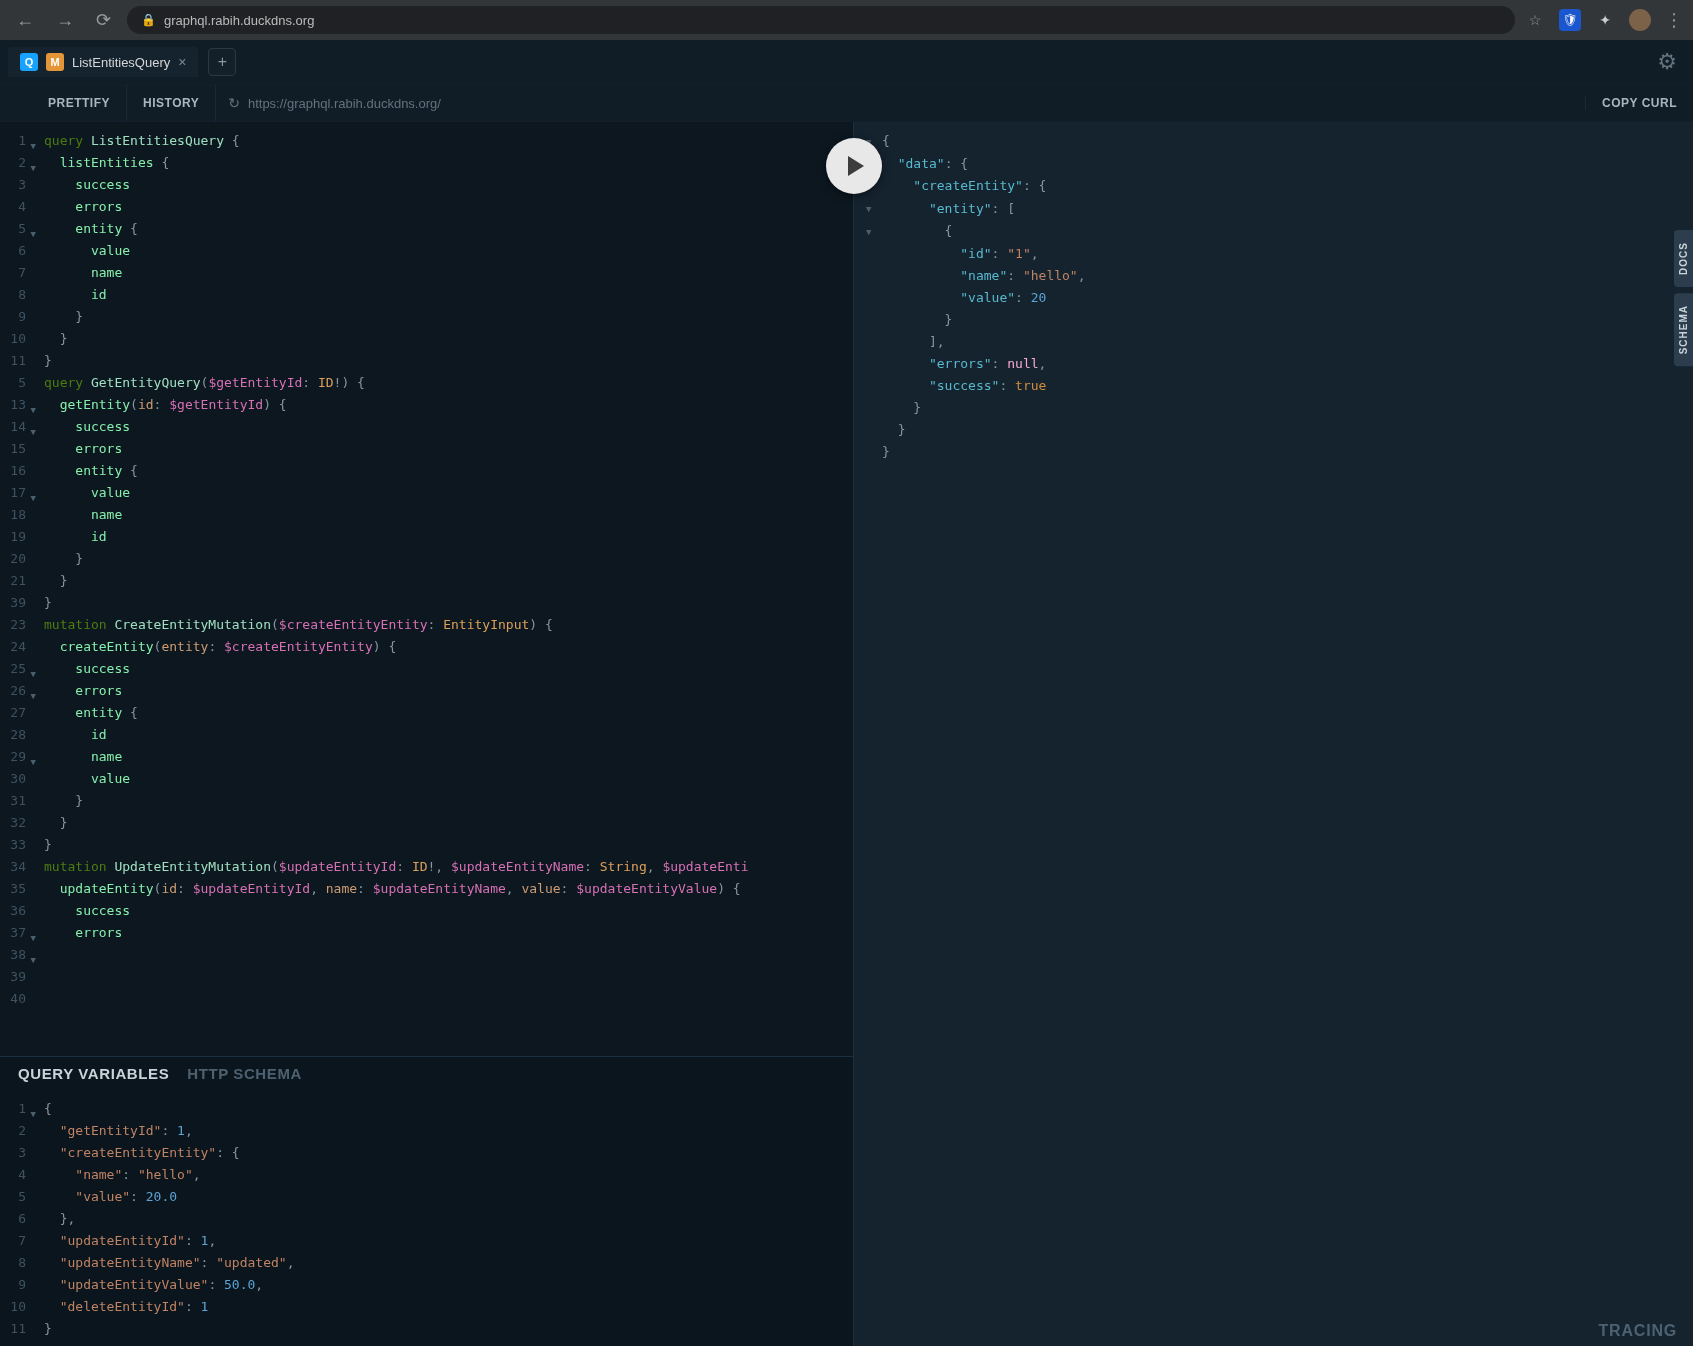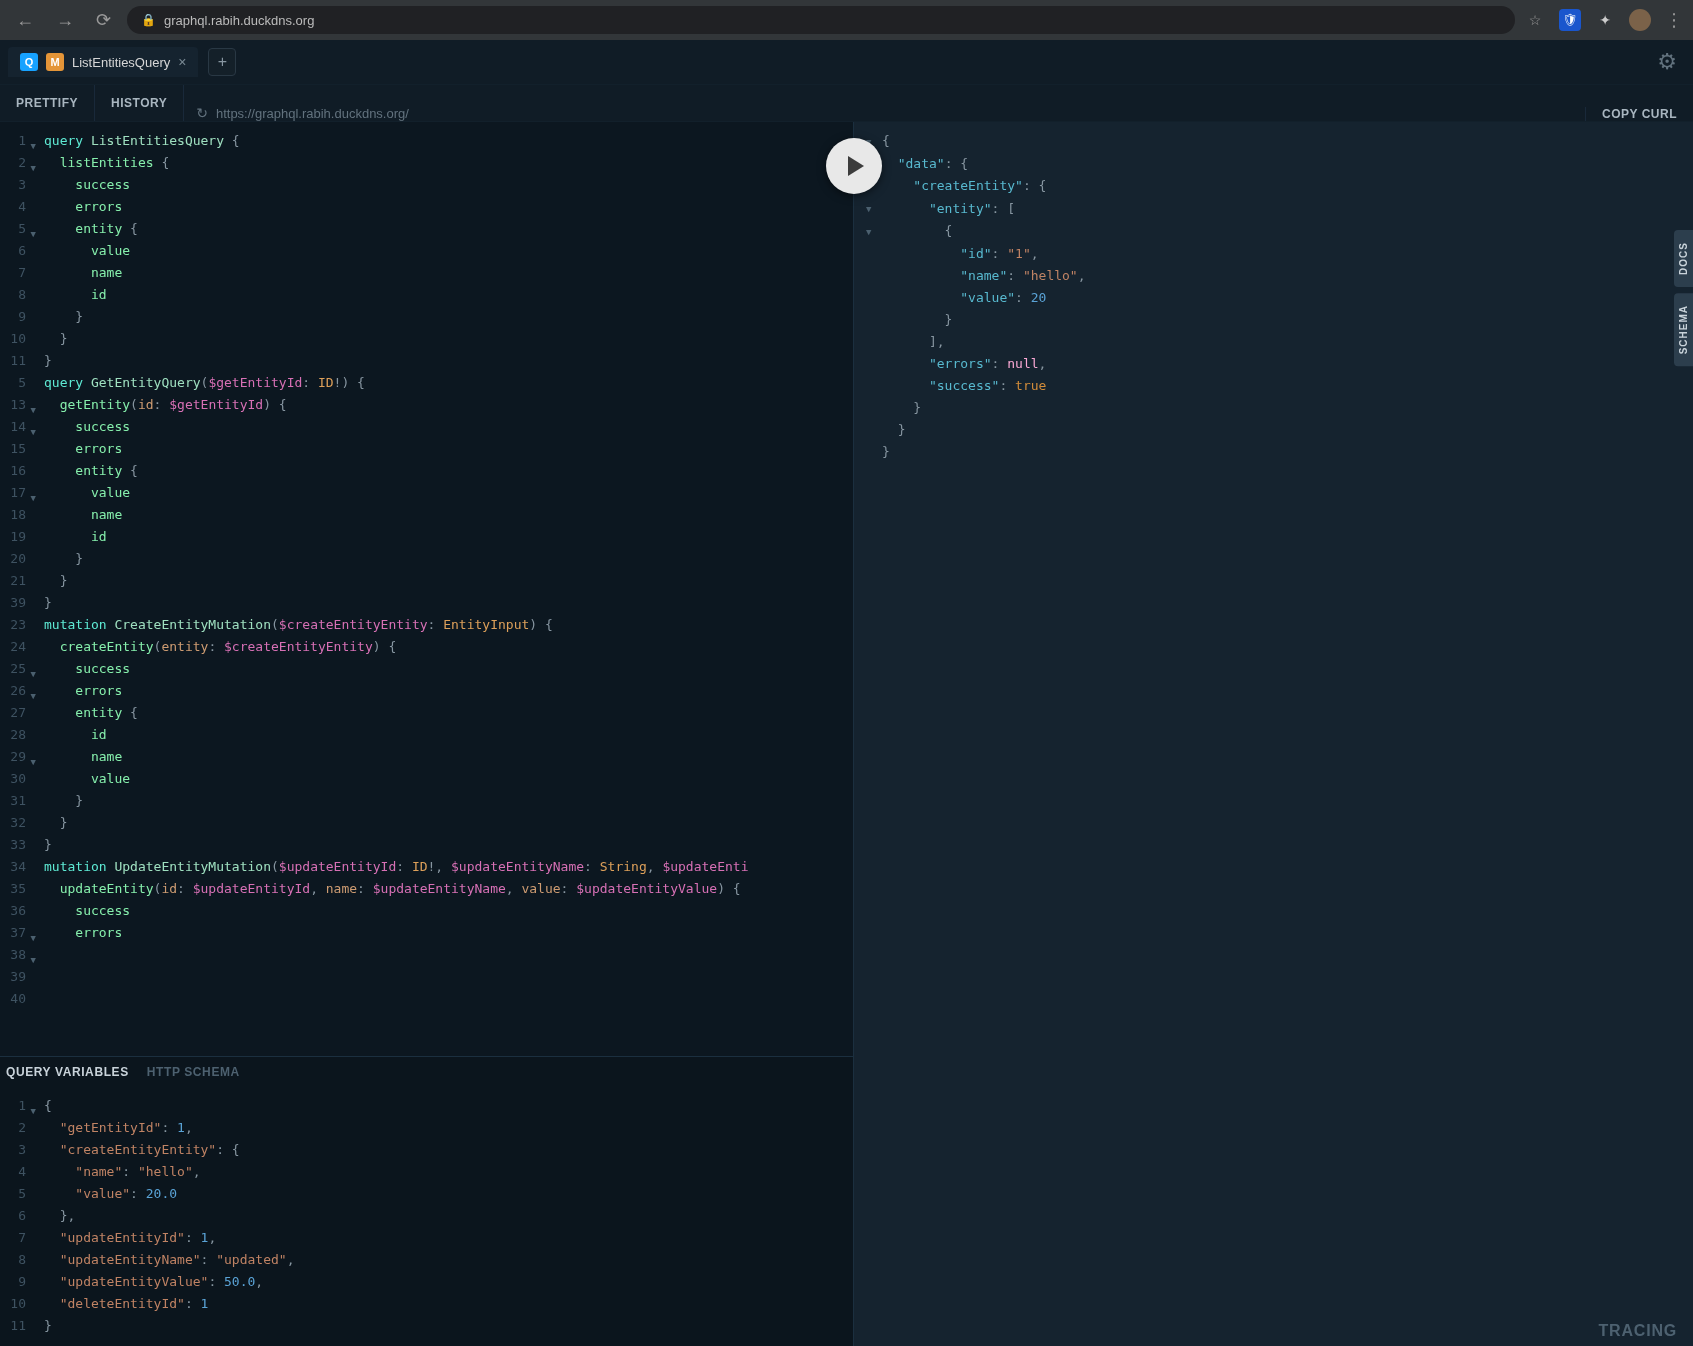--- a/index.html
+++ b/index.html
@@ -20,54 +20,54 @@
 
 .tabs-bar { display: flex; align-items: center; height: 44px; padding: 0 8px; background: #101c26; }
 .tab { display: flex; align-items: center; gap: 8px; background: #15232f; padding: 6px 12px; border-radius: 4px 4px 0 0; font-size: 13px; color: #d6d6d6; }
 .tab-badge { width: 18px; height: 18px; border-radius: 3px; display: flex; align-items: center; justify-content: center; color: #fff; font-size: 11px; font-weight: 700; }
 .badge-q { background: #17a2ff; }
 .badge-m { background: #e49538; }
 .tab-close { color: #7a8a95; font-size: 14px; }
 .new-tab { width: 28px; height: 28px; border: 1px solid #293844; border-radius: 4px; display: flex; align-items: center; justify-content: center; color: #8796a1; margin-left: 10px; font-size: 16px; background:#142029;}
 .settings-gear { margin-left: auto; color: #62727e; font-size: 22px; margin-right: 8px; }
 
-.toolbar-row { display: flex; align-items: flex-end; height: 38px; border-top: 1px solid #12202b; border-bottom: 1px solid #12202b; background: #101c26; }
+.toolbar-row { display: flex; align-items: center; height: 38px; border-top: 1px solid #12202b; border-bottom: 1px solid #12202b; background: #101c26; padding-left: 32px; }
 .btn { padding: 0 16px; font-size: 12px; font-weight: 600; color: #a9b6c0; height: 100%; display: flex; align-items: center; letter-spacing: 0.5px; border-right: 1px solid #19293a; }
 .url-input { flex: 1; display: flex; align-items: center; gap: 8px; padding: 0 12px; color: #62727e; font-size: 13px; }
 .refresh-icon { color: #62727e; font-size: 14px; }
 .copy-curl { padding: 0 16px; font-size: 12px; font-weight: 600; color: #a9b6c0; letter-spacing: 0.5px; border-left: 1px solid #19293a; }
 
 .main-area { flex: 1; display: flex; position: relative; overflow: hidden; }
 .editor-col { width: 854px; display: flex; flex-direction: column; border-right: 1px solid #1b2f3f; background: #0c1720; }
 .query-editor { flex: 1; display: flex; font-family: 'Menlo','Monaco',monospace; font-size: 13px; line-height: 22px; overflow: hidden; }
 .gutter { width: 32px; text-align: right; padding: 8px 6px 0 0; color: #3e5261; user-select: none; }
 .gutter div { height: 22px; position: relative; }
 .fold { position: absolute; right: -10px; top: 5px; color: #4b606f; font-size: 9px; }
 .code-area { flex: 1; padding: 8px 0 0 12px; overflow: hidden; white-space: pre; }
 
 .variables-section { height: 290px; border-top: 1px solid #1b2f3f; background: #0b151d; display: flex; flex-direction: column; }
-.vars-tabs { display: flex; gap: 18px; padding: 8px 6px; font-size: 12px; font-weight: 700; letter-spacing: 0.6px; }
+.vars-tabs { display: flex; gap: 18px; padding: 8px 18px; font-size: 15px; font-weight: 700; letter-spacing: 0.6px; }
 .vars-tab-active { color: #c9d3da; }
 .vars-tab { color: #4d6170; }
 .vars-editor { flex: 1; display: flex; font-family: 'Menlo','Monaco',monospace; font-size: 13px; line-height: 22px; }
 
 .response-col { flex: 1; background: #15232f; position: relative; display: flex; }
 .response-body { flex: 1; padding: 8px 0 0 12px; font-family: 'Menlo','Monaco',monospace; font-size: 13px; line-height: 22px; white-space: pre; }
 .rfold { display:inline-block; width:16px; color: #4b606f; font-size: 9px; vertical-align: middle; }
 
 .play-btn { position: absolute; left: -28px; top: 16px; width: 56px; height: 56px; border-radius: 50%; background: #e8e8e8; display: flex; align-items: center; justify-content: center; box-shadow: 0 2px 8px rgba(0,0,0,0.5); z-index: 5; }
 .play-triangle { width: 0; height: 0; border-left: 16px solid #3c3c3c; border-top: 10px solid transparent; border-bottom: 10px solid transparent; margin-left: 4px; }
 
 .side-tabs { position: absolute; right: 0; top: 108px; display: flex; flex-direction: column; gap: 6px; }
 .side-tab { background: #2c3e4d; color: #c9d3da; font-size: 10px; font-weight: 700; padding: 12px 4px; writing-mode: vertical-rl; transform: rotate(180deg); border-radius: 0 4px 4px 0; letter-spacing: 1px; cursor: pointer; }
 
 .tracing { position: absolute; bottom: 6px; right: 16px; font-size: 16px; font-weight: 700; color: #4d6170; letter-spacing: 0.8px; }
 
 
-.k-def { color: #5eead4; }    
+.k-def { color: #4d7c0f; }    
 .k-name { color: #9fe0c0; }   
 .k-field { color: #86efac; }  
 .k-fieldr { color: #ce9c72; } 
 .k-var { color: #d770b5; }    
 .k-type { color: #dda05a; }   
 .k-punct { color: #8796a1; }  
 .k-str { color: #c08364; }    
 .k-num { color: #5aa3d6; }    
 .k-bool { color: #d28c3a; }   
 .k-null { color: #f9a8d4; }   

